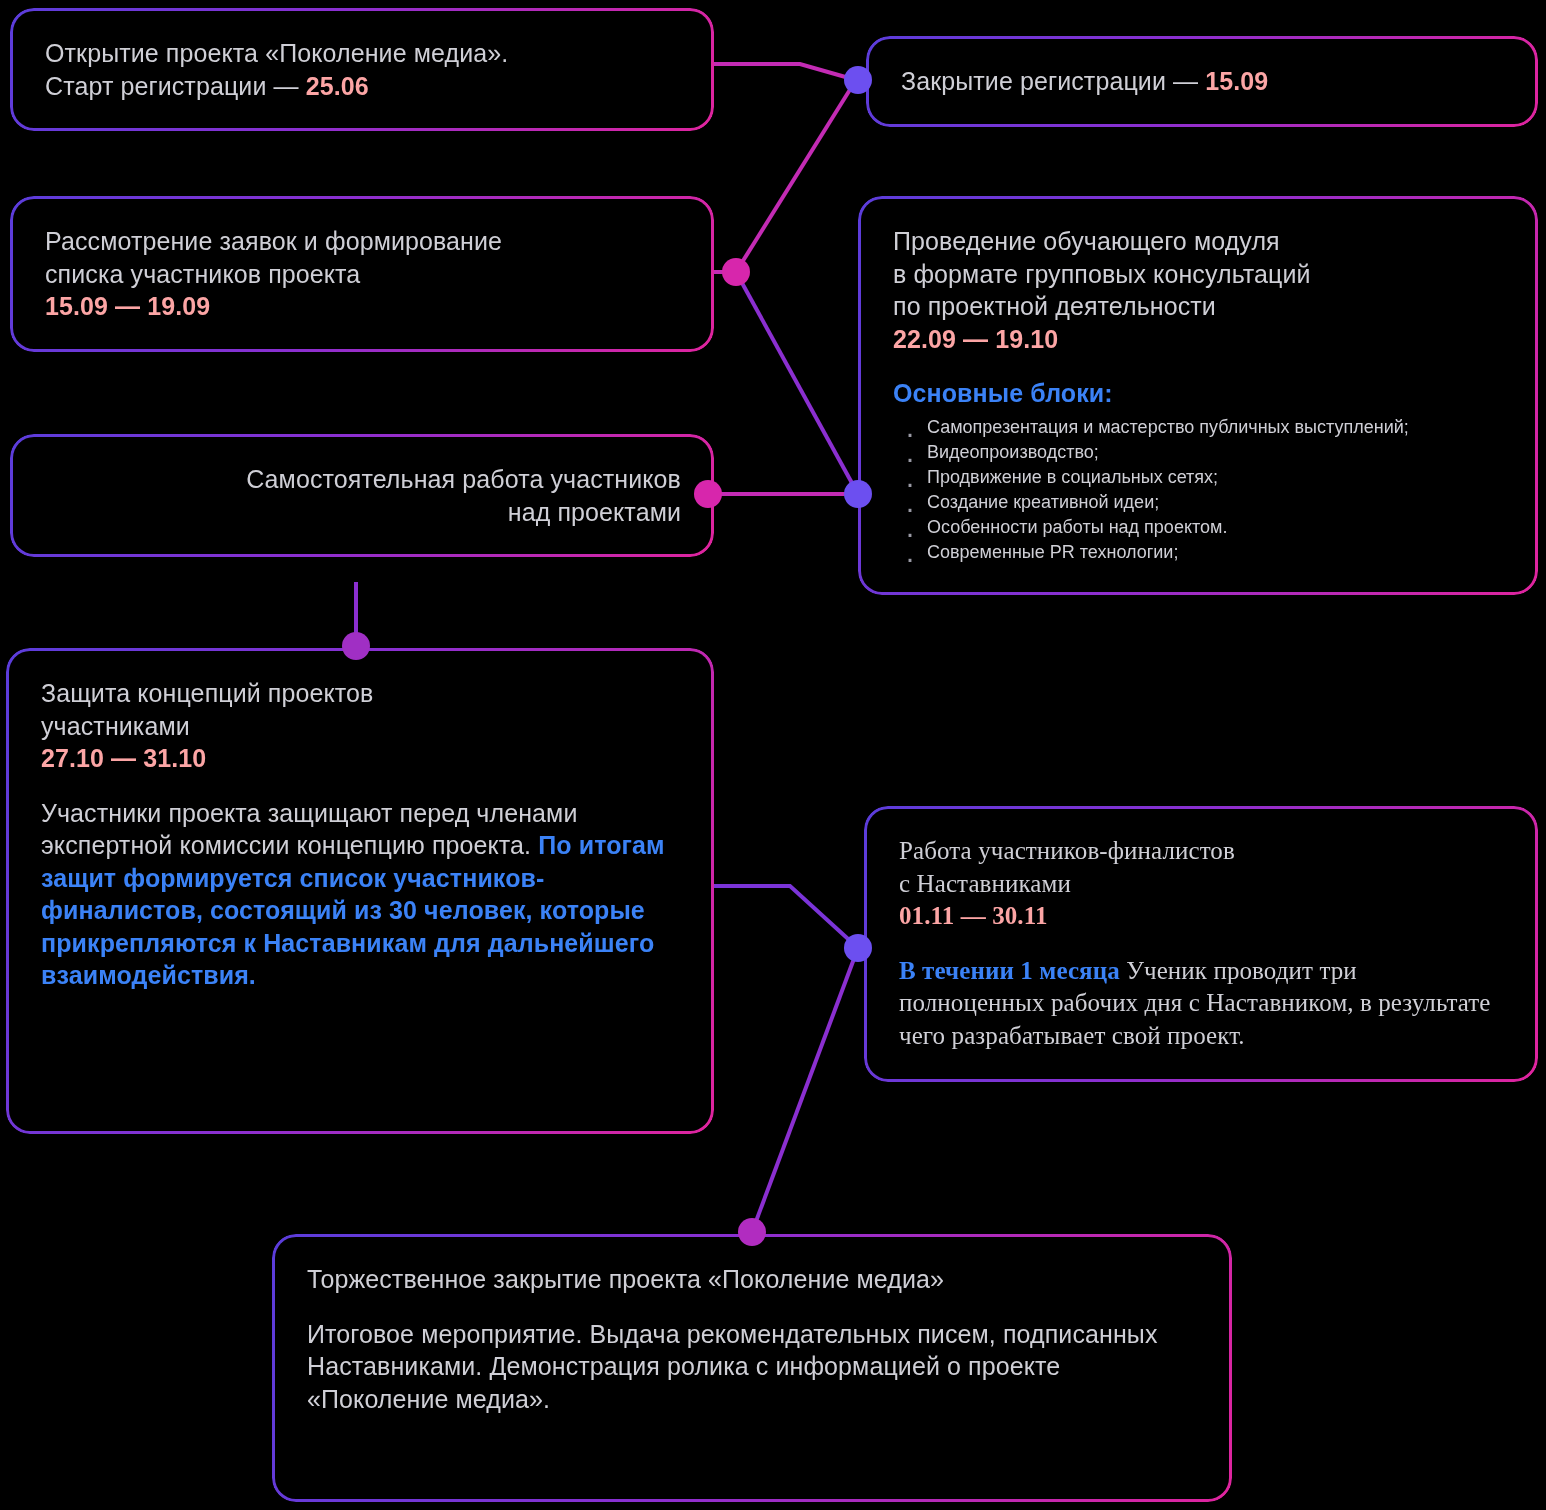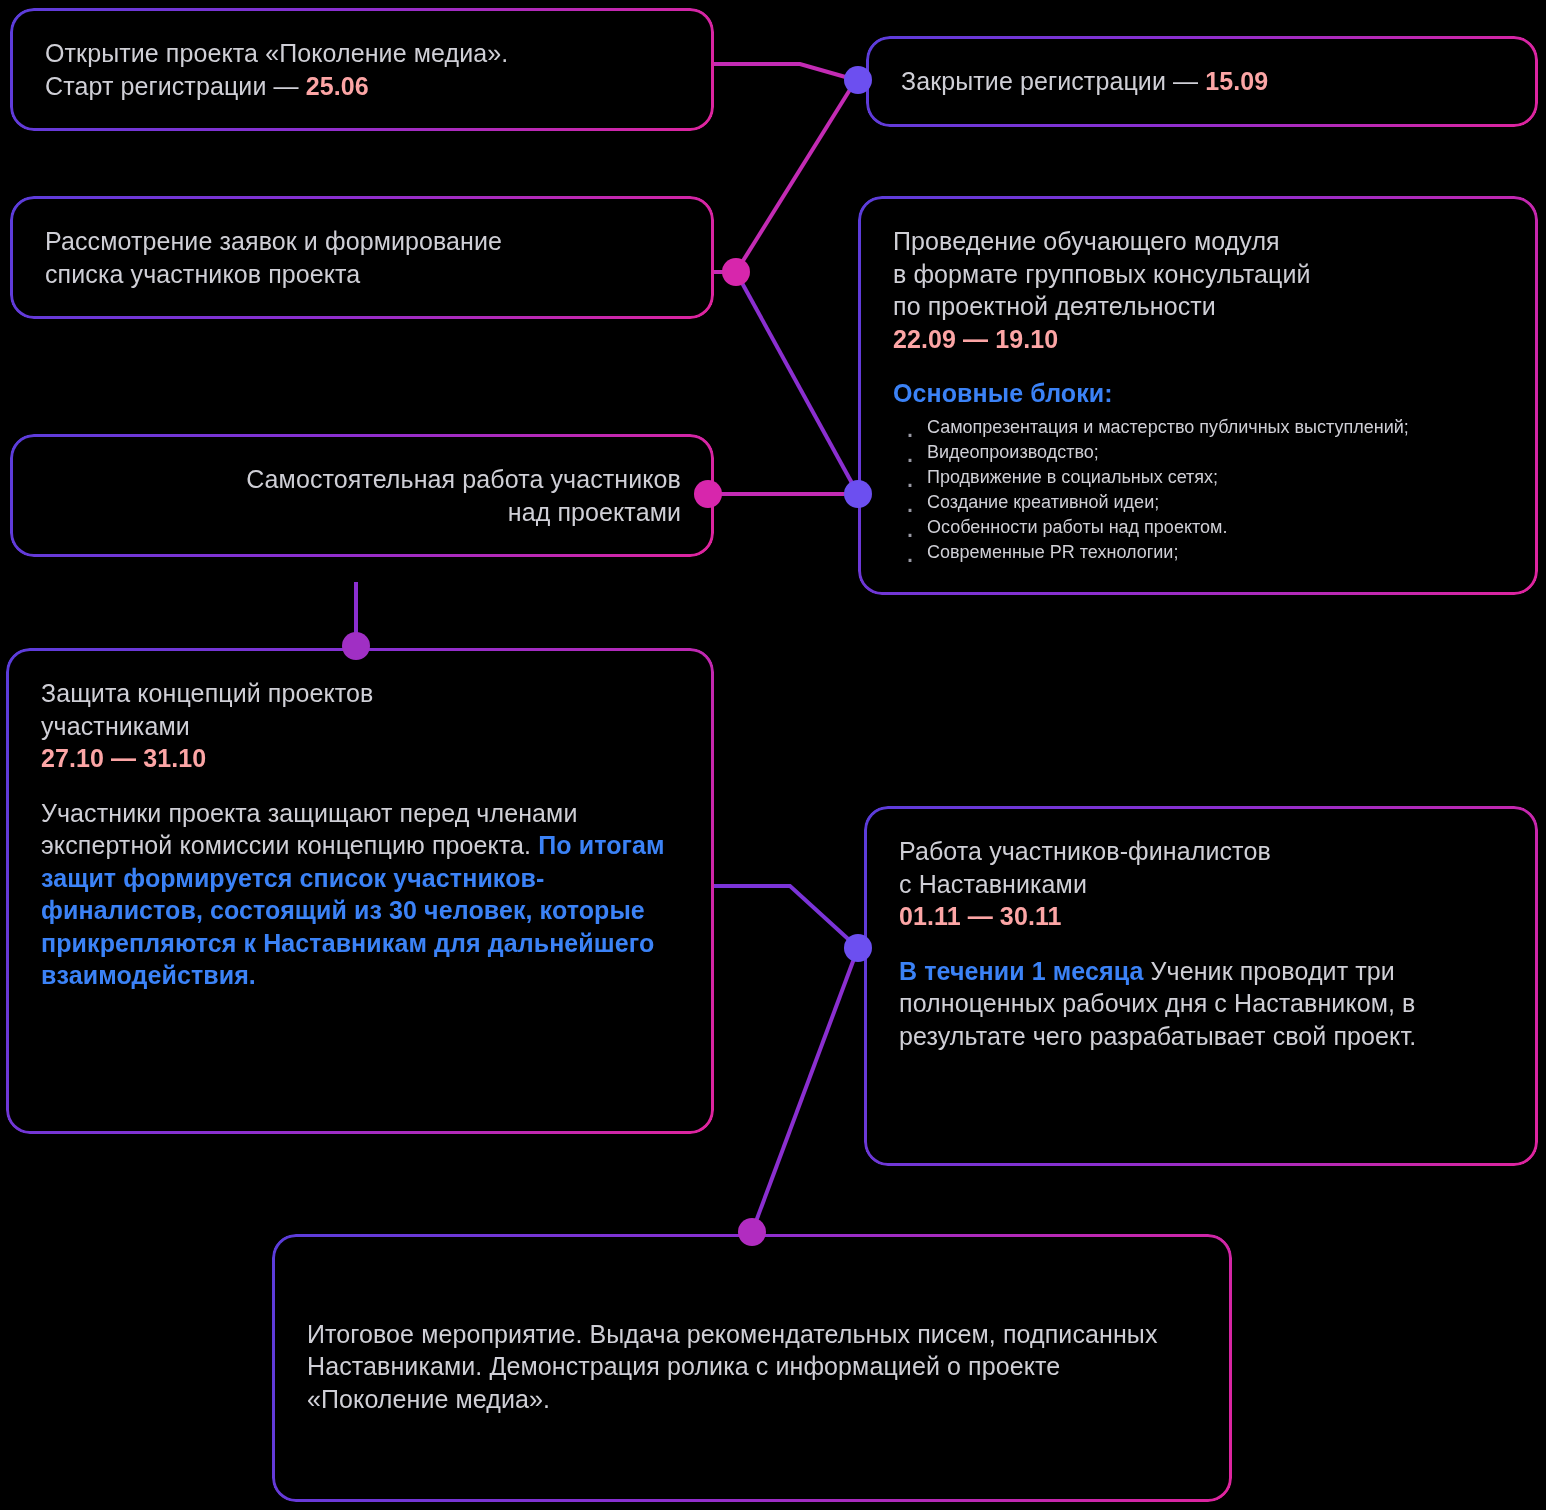--- a/index.html
+++ b/index.html
@@ -100,21 +100,21 @@
     color: #9a9aa5;
   }
 
   
   #n-open      { left: 10px;  top: 8px;    width: 704px; }
   #n-close     { left: 866px; top: 36px;   width: 672px; }
   #n-review    { left: 10px;  top: 196px;  width: 704px; }
   #n-module    { left: 858px; top: 196px;  width: 680px; }
   #n-selfwork  { left: 10px;  top: 434px;  width: 704px; text-align: right; }
   #n-defense   { left: 6px;   top: 648px;  width: 708px; height: 486px; }
-  #n-mentors   { left: 864px; top: 806px;  width: 674px; height: 360px; }
+  #n-mentors   { left: 864px; top: 806px;  width: 674px; height: 276px; font-family: Liberation Serif, serif; }
   #n-closing   { left: 272px; top: 1234px; width: 960px; height: 268px; }
 
   .dot {
     position: absolute;
     border-radius: 50%;
     z-index: 3;
   }
 </style>
 </head>
 <body>
@@ -161,20 +161,21 @@
   <div class="node" id="n-close">
     <div class="txt">
       <span>Закрытие регистрации — </span><span class="date">15.09</span>
     </div>
   </div>
 
   <div class="node" id="n-review">
     <div class="txt">
       <span>Рассмотрение заявок и формирование</span><br>
       <span>списка участников проекта</span><br>
+      <span class="date lone">15.09 — 19.09</span>
     </div>
   </div>
 
   <div class="node" id="n-module">
     <div class="txt">
       <span>Проведение обучающего модуля</span><br>
       <span>в формате групповых консультаций</span><br>
       <span>по проектной деятельности</span><br>
       <span class="date lone">22.09 — 19.10</span>
       <span class="gap"></span>
@@ -212,19 +213,19 @@
       <span>Работа участников-финалистов</span><br>
       <span>с Наставниками</span><br>
       <span class="date lone">01.11 — 30.11</span>
       <span class="gap"></span>
       <span class="pinkbold">В течении 1 месяца </span><span>Ученик проводит три полноценных рабочих дня с Наставником, в результате чего разрабатывает свой проект.</span>
     </div>
   </div>
 
   <div class="node" id="n-closing">
     <div class="txt">
-      <br>
+      <span>Торжественное закрытие проекта «Поколение медиа»</span><br>
       <span class="gap"></span>
       <span>Итоговое мероприятие. Выдача рекомендательных писем, подписанных Наставниками. Демонстрация ролика с информацией о проекте «Поколение медиа».</span>
     </div>
   </div>
 
 </div>
 
 </body></html>

